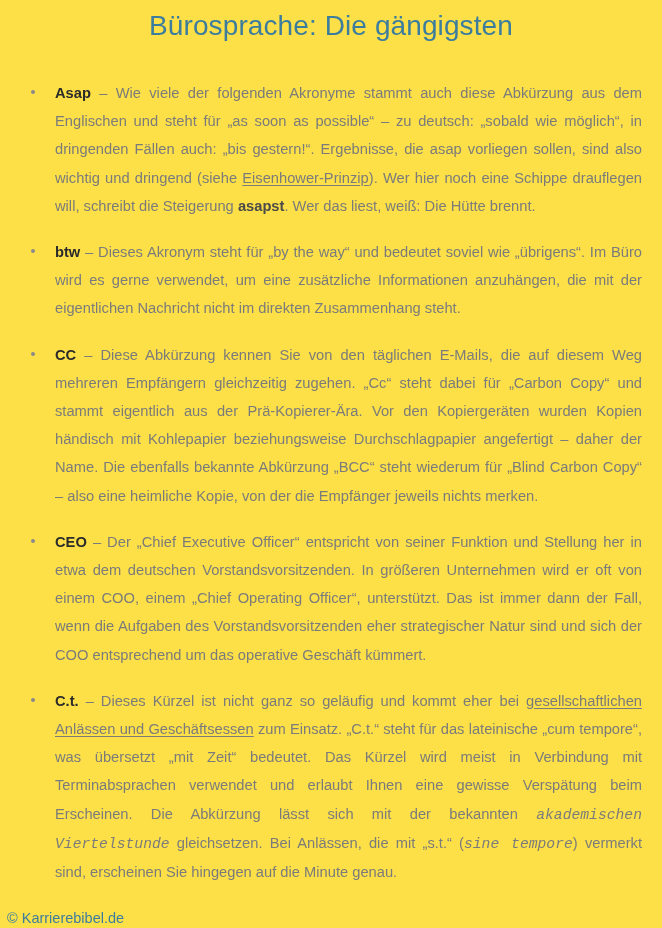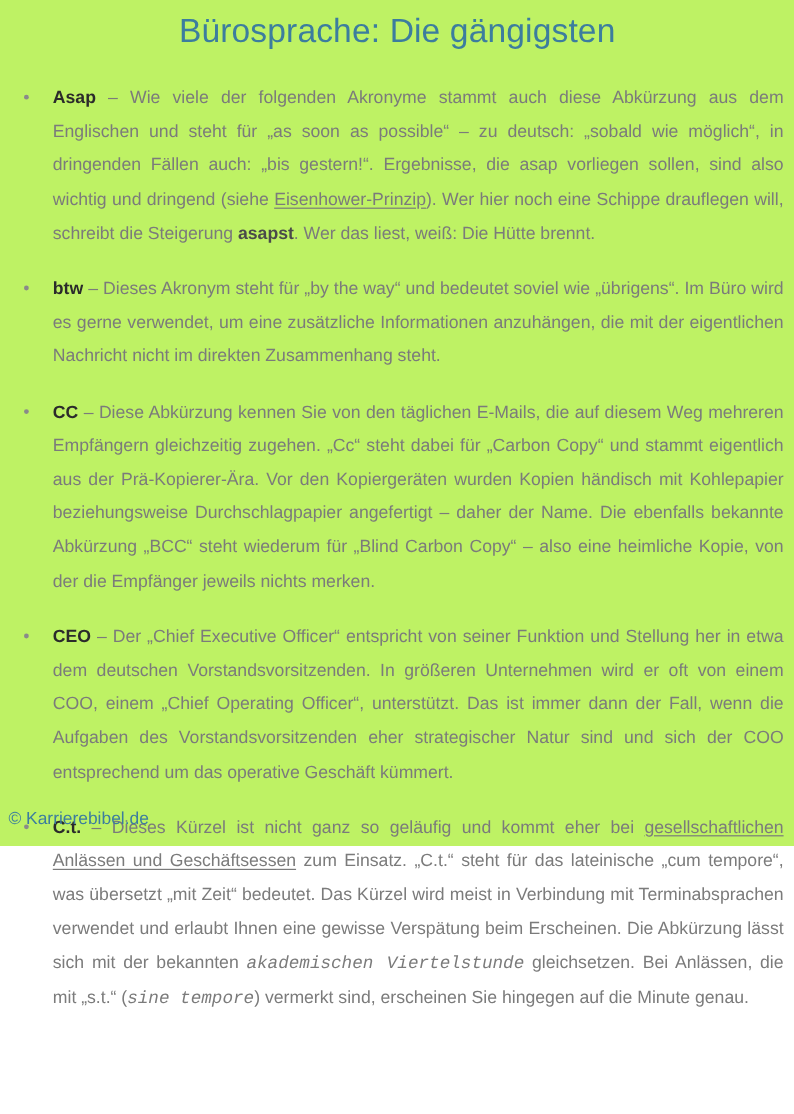--- a/index.html
+++ b/index.html
@@ -10,42 +10,42 @@
   }
   body {
     width: 662px;
     height: 928px;
     font-family: "Liberation Sans", sans-serif;
     position: relative;
     overflow: hidden;
   }
   .page {
     width: 662px;
-    height: 705px;
+    height: 928px;
     position: relative;
-    background: #bef264;
+    background: #fde047;
     box-sizing: border-box;
   }
   .doc-title {
     color: #3c7d9e;
     font-size: 28px;
     font-weight: 400;
     text-align: center;
     line-height: 44px;
     letter-spacing: 0.1px;
     margin: 0;
     padding: 4px 28px 0 28px;
     box-sizing: border-box;
   }
   .doc-title .title-line {
     display: block;
     white-space: nowrap;
   }
   .content {
-    margin: 0;
+    margin: 11px;
     padding: 20px 7px 0 7px;
     list-style: none;
     box-sizing: border-box;
   }
   .entry {
     position: relative;
     color: #7b7b7b;
     font-size: 14.7px;
     line-height: 28.2px;
     text-align: justify;
@@ -80,21 +80,21 @@
     text-decoration: underline;
     text-underline-offset: 2px;
   }
   .ital {
     font-style: italic;
     font-family: Liberation Mono, monospace;
   }
   .footer {
     position: absolute;
     left: 7px;
-    bottom: 12px;
+    bottom: 0;
     color: #3c7d9e;
     font-size: 14.5px;
     line-height: 20px;
     white-space: nowrap;
   }
 </style>
 </head>
 <body>
 
 <div class="page">

